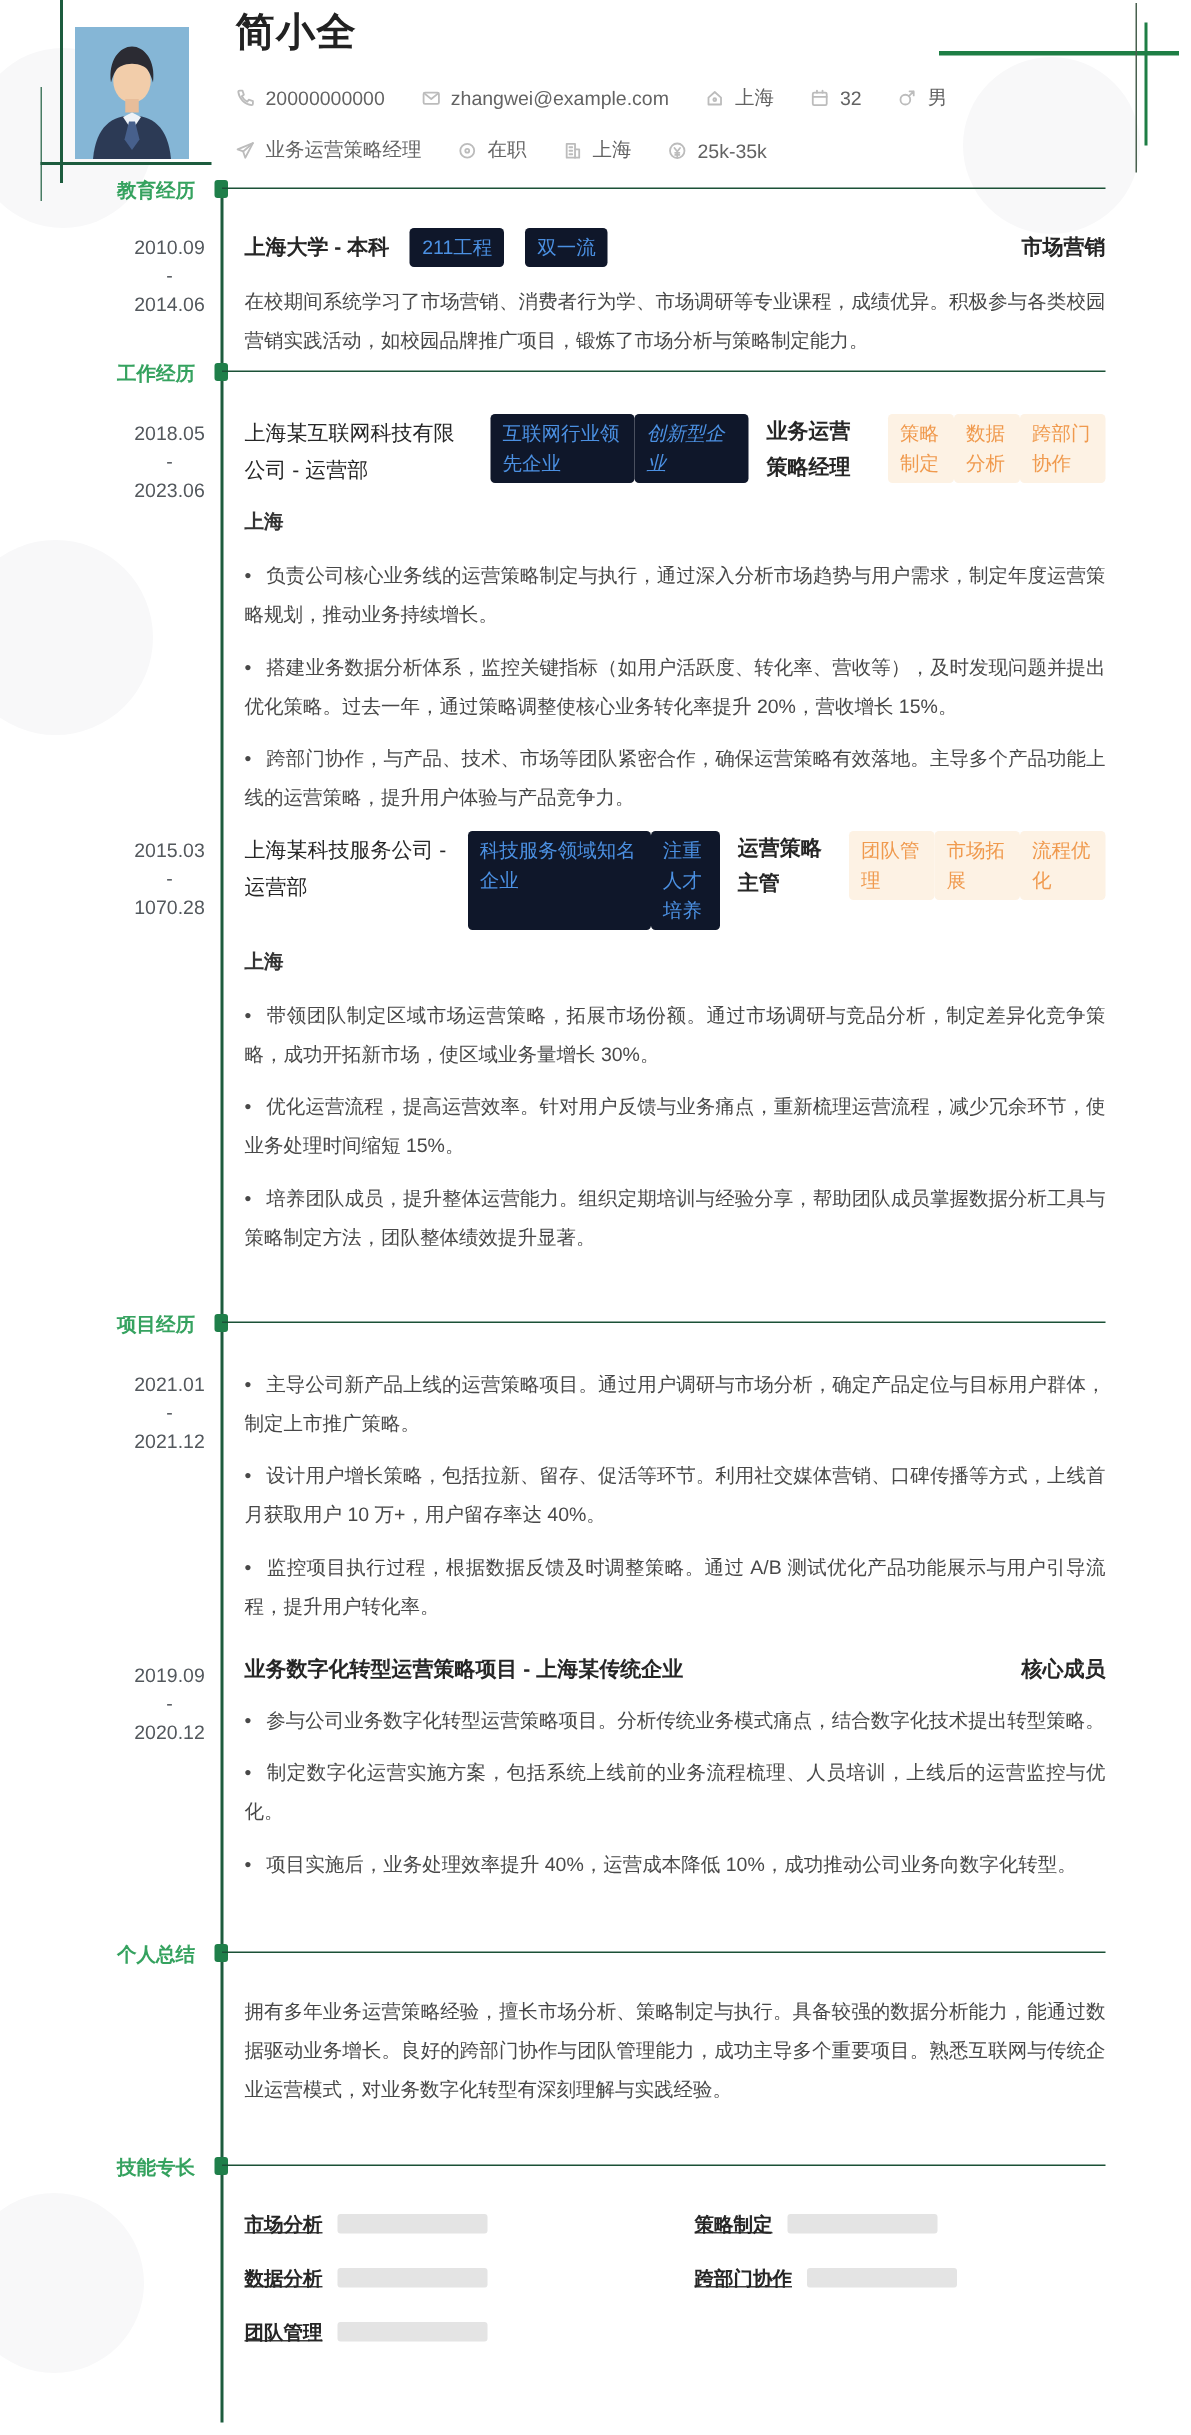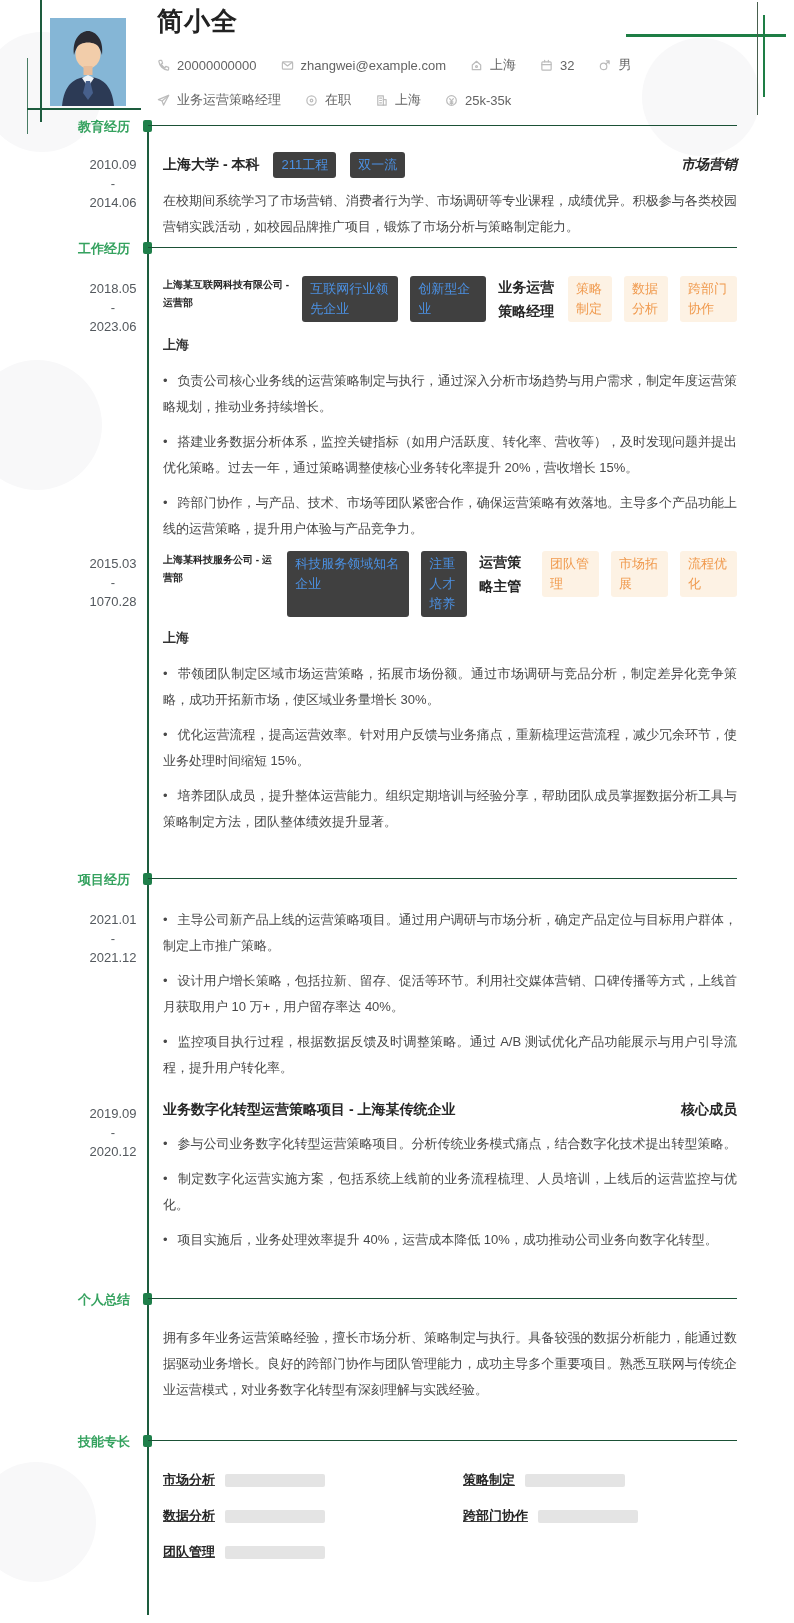--- a/index.html
+++ b/index.html
@@ -32,34 +32,34 @@
   .sec-head{position:relative;height:16px;}
   .sec-rule{position:absolute;left:-15px;right:0;top:7px;height:1px;background:#1b5136;}
   .sec-dot{position:absolute;left:-20px;top:2px;width:9px;height:12px;background:#1f7f4a;border-radius:2px;}
   .sec-label{position:absolute;left:-163px;width:130px;top:0;text-align:right;
              font-size:13px;font-weight:bold;color:#35a25f;}
   .entry{position:relative;}
   .dates{position:absolute;left:-88px;top:3px;width:76px;text-align:center;
          font-size:13px;color:#53585d;line-height:19px;}
   .row-title{display:flex;align-items:center;}
   .etitle{font-size:14px;font-weight:bold;color:#262626;}
-  .tag-blue{display:inline-block;box-sizing:border-box;font-size:13px;color:#4b90e2;background:#404040;
+  .tag-blue{display:inline-block;box-sizing:border-box;font-size:13px;color:#4b90e2;background:#0f172a;
             border-radius:3px;padding:3px 8px;line-height:1.55;}
   .tag-orange{display:inline-block;box-sizing:border-box;font-size:13px;color:#f09a4e;background:#fdf2e4;
               border-radius:3px;padding:3px 8px;line-height:1.55;}
   .para{font-size:13px;color:#484848;line-height:2;text-align:justify;}
   .bullet{font-size:13px;color:#484848;line-height:2;text-align:justify;margin-bottom:9px;}
   .bullet .b{margin-right:10px;}
 
   
   .jobrow{display:flex;gap:12px;align-items:flex-start;}
-  .company{width:172px;font-size:10px;font-weight:bold;color:#262626;line-height:1.8;}
+  .company{width:172px;font-size:14px;font-weight:normal;color:#262626;line-height:1.8;}
   .jobtitle{width:78px;font-size:14px;font-weight:bold;color:#262626;line-height:1.7;}
-  .jtags{display:flex;gap:12px;}
-  .w-b1{width:96px;} .w-b2{width:76px;} .w-b3{width:122px;} .w-b4{width:46px;}
+  .jtags{display:flex;}
+  .w-b1{width:96px;} .w-b2{width:76px;font-style:italic;} .w-b3{width:122px;} .w-b4{width:46px;}
   .w-o2{width:44px;} .w-o3{width:57px;}
   .loc{font-size:13px;font-weight:bold;color:#333;margin:12px 0 14px;}
 
   
   .skillgrid{display:grid;grid-template-columns:300px 1fr;row-gap:18px;margin-top:22px;}
   .skill{display:flex;align-items:center;text-decoration:underline;}
   .skill .sname{font-size:13px;font-weight:bold;color:#262626;margin-right:10px;white-space:nowrap;}
   .track{width:100px;height:13px;background:#e4e4e4;border-radius:2px;overflow:hidden;position:relative;}
   .fill{height:100%;background:#1d6e40;clip-path:polygon(0 0,100% 0,calc(100% - 7px) 100%,0 100%);}
 
@@ -209,21 +209,21 @@
       <div class="entry">
         <div class="dates">
           <div>2010.09</div>
             <div>-</div>
             <div>2014.06</div>
         </div>
         <div class="row-title" style="gap:14px;">
           <span class="etitle">上海大学 - 本科</span>
           <span class="tag-blue">211工程</span>
           <span class="tag-blue">双一流</span>
-          <span class="etitle" style="margin-left:auto;font-style:italic;">市场营销</span>
+          <span class="etitle" style="margin-left:auto;">市场营销</span>
         </div>
         <div class="para">在校期间系统学习了市场营销、消费者行为学、市场调研等专业课程，成绩优异。积极参与各类校园营销实践活动，如校园品牌推广项目，锻炼了市场分析与策略制定能力。</div>
       </div>
     </section>
 
     <section id="sec-work">
       <div class="sec-head">
         <span class="sec-label">工作经历</span>
         <span class="sec-dot"></span>
         <span class="sec-rule"></span>

